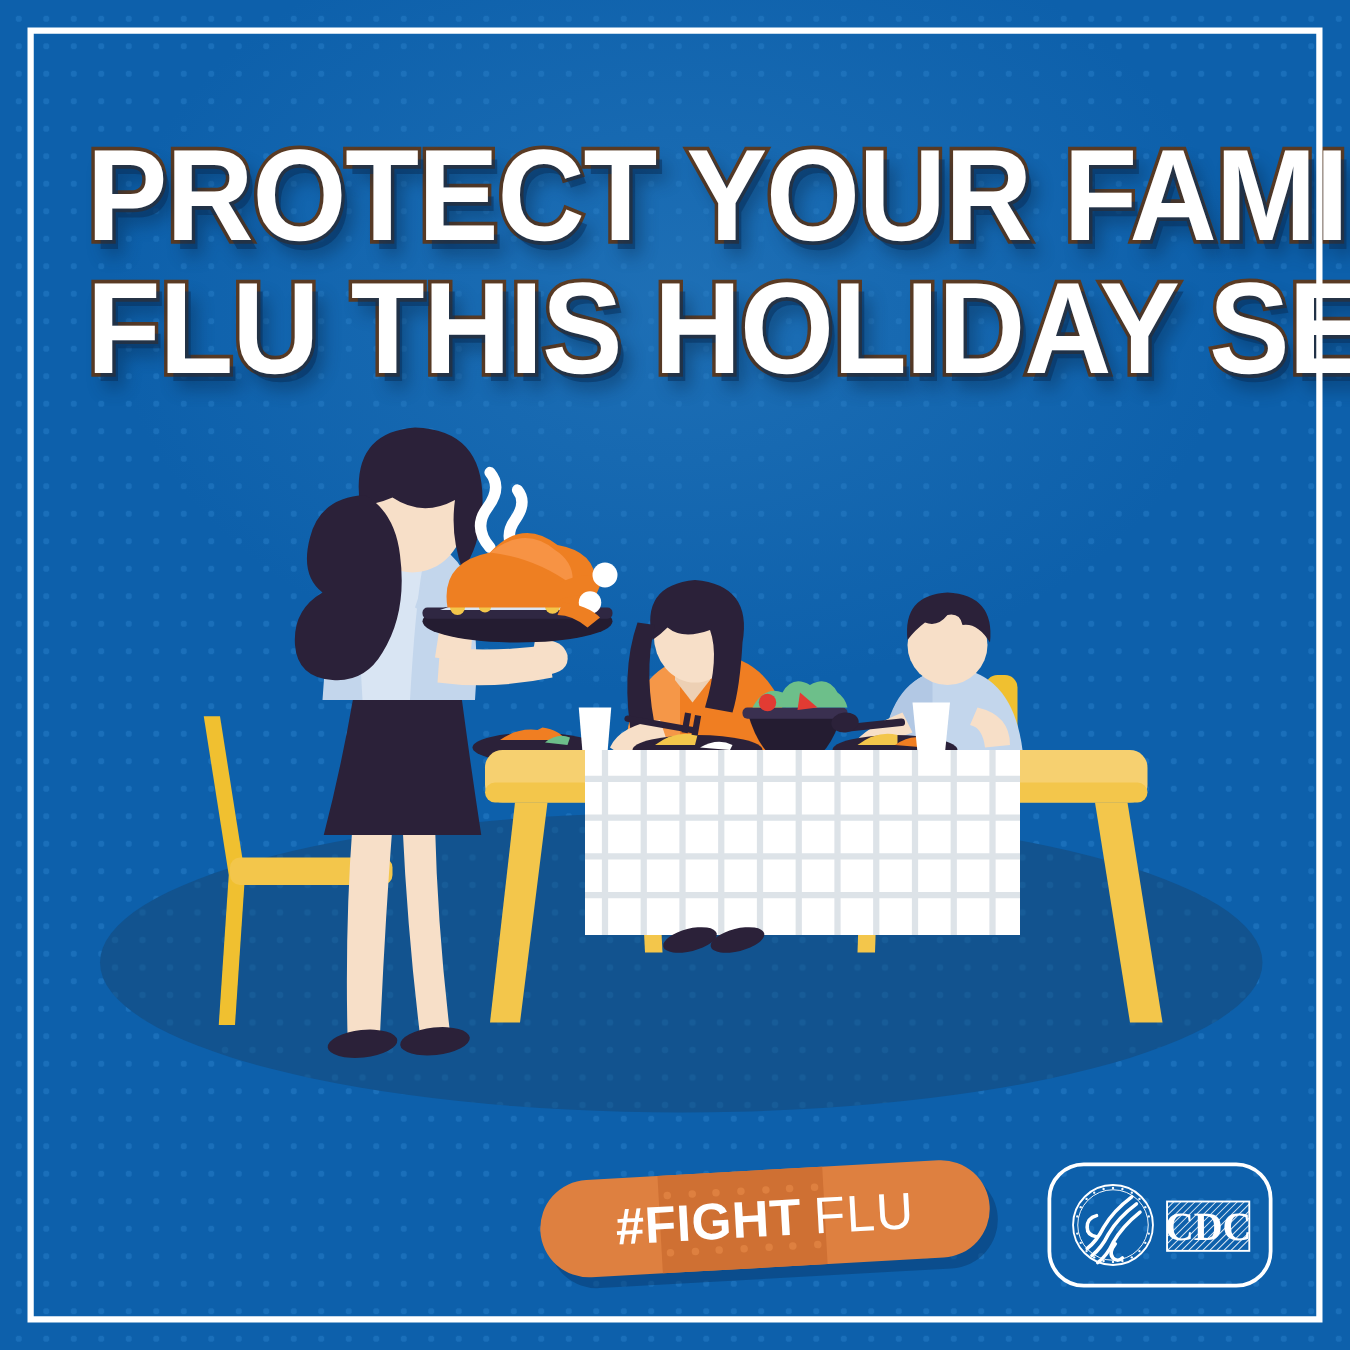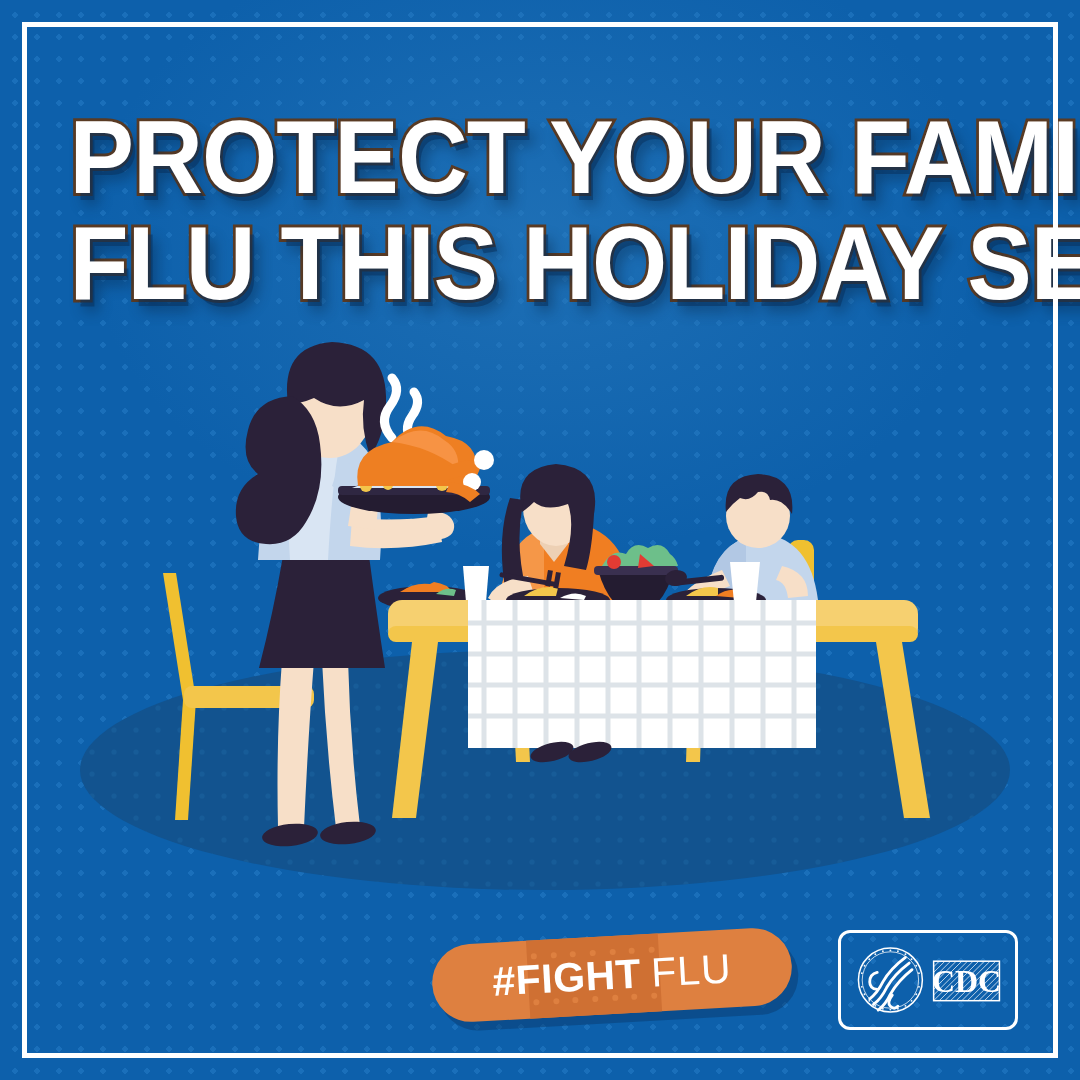--- a/index.html
+++ b/index.html
@@ -102,21 +102,21 @@
   }
   .bandage .txt .b{font-weight:bold;}
   .bandage .txt .t{font-weight:normal;margin-left:10px;letter-spacing:1px;}
 
   
   .cdc{
     position:absolute;
     left:838px;top:8px;
     width:180px;height:100px;
     border:3px solid #ffffff;
-    border-radius:12px;
+    border-radius:29px;
     box-sizing:border-box;
   }
   .cdc svg{display:block;width:100%;height:100%;}
 </style>
 </head>
 <body>
 
 <div class="poster">
 
   <div class="dots"></div>

